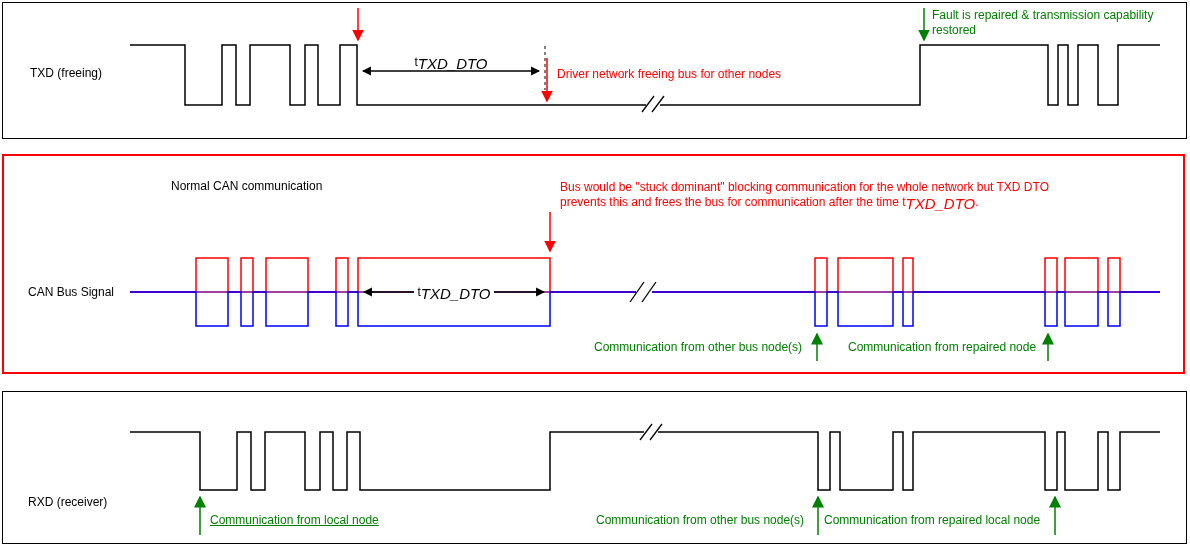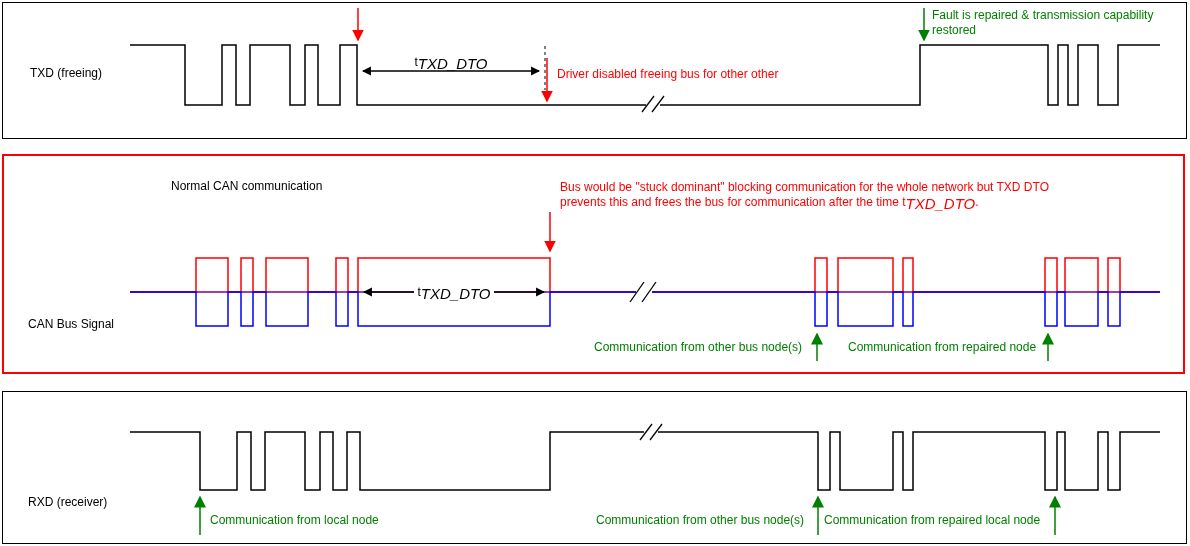--- a/index.html
+++ b/index.html
@@ -75,28 +75,28 @@
       <line x1="650" y1="440" x2="662" y2="424" stroke="#000000" stroke-width="1.3"></line>
     </g>
 
     <line x1="200" y1="535" x2="200" y2="497" stroke="#008000" stroke-width="1.5" marker-end="url(#mg)"></line>
     <line x1="818" y1="535" x2="818" y2="497" stroke="#008000" stroke-width="1.5" marker-end="url(#mg)"></line>
     <line x1="1055" y1="535" x2="1055" y2="497" stroke="#008000" stroke-width="1.5" marker-end="url(#mg)"></line>
   </svg>
 
   <div class="lbl" style="left:30px;top:66px;">TXD (freeing)</div>
   <div class="lbl t-label" style="left:363px;top:55px;width:176px;"><span>t</span><sub>TXD_DTO</sub></div>
-  <div class="lbl red" style="left:557px;top:67px;">Driver disabled freeing bus for other other</div>
+  <div class="lbl red" style="left:557px;top:67px;">Driver network freeing bus for other nodes</div>
   <div class="lbl green multiline" style="left:932px;top:8px;width:262px;">Fault is repaired &amp; transmission capability restored</div>
 
   <div class="lbl" style="left:148px;top:179px;margin-left:23px;">Normal CAN communication</div>
-  <div class="lbl" style="left:28px;top:285px;margin-top:32px;">CAN Bus Signal</div>
+  <div class="lbl" style="left:28px;top:285px;">CAN Bus Signal</div>
   <div class="lbl red multiline" style="left:560px;top:180px;width:535px;"><span>Bus would be "stuck dominant" blocking communication for the whole network but TXD DTO prevents this and frees the bus for communication after the time t</span><sub>TXD_DTO</sub><span>.</span></div>
   <div class="lbl t-label" style="left:364px;top:285px;width:180px;"><span class="bg"><span>t</span><sub>TXD_DTO</sub></span></div>
   <div class="lbl green" style="left:594px;top:340px;">Communication from other bus node(s)</div>
   <div class="lbl green" style="left:848px;top:340px;">Communication from repaired node</div>
 
   <div class="lbl" style="left:28px;top:455px;margin-top:40px;">RXD (receiver)</div>
-  <div class="lbl green" style="left:210px;top:513px;">Communication from local node</div>
+  <div class="lbl green" style="left:210px;top:513px;text-decoration:underline;">Communication from local node</div>
   <div class="lbl green" style="left:596px;top:513px;">Communication from other bus node(s)</div>
   <div class="lbl green" style="left:824px;top:513px;">Communication from repaired local node</div>
 
 </div>
 
 </body></html>

